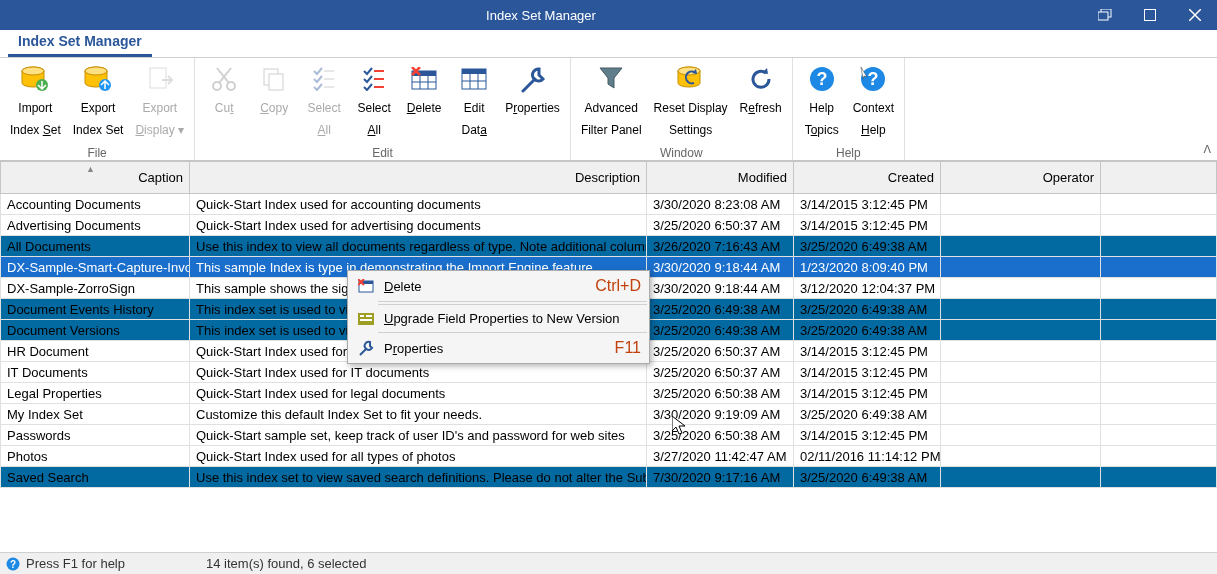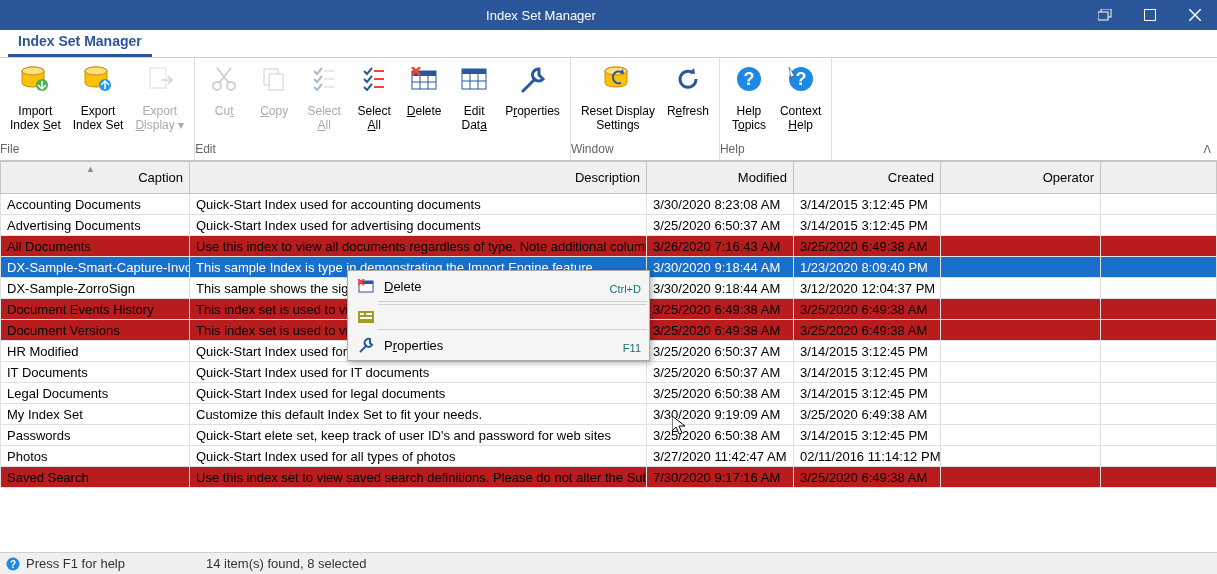--- a/index.html
+++ b/index.html
@@ -12,49 +12,49 @@
 .titlebar-btn { width: 45px; height: 30px; display: flex; align-items: center; justify-content: center; font-size: 14px; }
 
 
 .ribbon-tabs { background: #fff; border-bottom: 1px solid #d0d0d0; height: 28px; display: flex; align-items: flex-end; padding-left: 8px; }
 .ribbon-tab { padding: 5px 10px 5px 10px; font-weight: bold; color: #2B579A; border-bottom: 3px solid #2B579A; font-size: 14px; }
 
 
 .ribbon { background: #fff; border-bottom: 1px solid #c5c5c5; display: flex; height: 103px; position: relative; }
 .ribbon-group { display: flex; flex-direction: column; border-right: 1px solid #e0e0e0; }
 .ribbon-group-items { display: flex; flex: 1; align-items: flex-start; padding: 2px 4px 0 4px; }
-.ribbon-group-label { font-size: 12px; color: #666; padding: 2px 0 4px 0; }
+.ribbon-group-label { text-align: center; font-size: 12px; color: #666; padding: 2px 0 4px 0; }
 .ribbon-item { display: flex; flex-direction: column; align-items: center; padding: 3px 6px; min-width: 50px; text-align: center; cursor: pointer; }
 .ribbon-item.disabled { color: #aaa; cursor: default; }
 .ribbon-item .icon { width: 32px; height: 32px; display: flex; align-items: center; justify-content: center; margin-bottom: 2px; }
-.ribbon-item .label { font-size: 12px; line-height: 14px; margin-top: 7px; }
+.ribbon-item .label { font-size: 12px; line-height: 22px; }
 .ribbon-item .label u { text-decoration: underline; }
 .ribbon-collapse { position: absolute; right: 6px; bottom: 4px; color: #666; font-size: 11px; }
 
 
 .grid { width: 100%; border-collapse: collapse; table-layout: fixed; }
 .grid th { background: #f0f0f0; border: 1px solid #c5c5c5; text-align: right; padding: 3px 6px; font-weight: normal; font-size: 13px; position: relative; height: 32px; }
 .grid td { border: 1px solid #e0e0e0; padding: 2px 6px; font-size: 13px; height: 21px; white-space: nowrap; overflow: hidden; text-overflow: clip; }
-.grid tr.yellow td { background: #b91c1c; }
+.grid tr.yellow td { background: #0369a1; }
 .grid tr.selected td { background: #1A6FCC; color: #fff; }
 .grid th .sortglyph { position: absolute; right: 50%; top: 2px; color: #888; font-size: 9px; }
 
 .col-caption { width: 189px; }
 .col-desc { width: 457px; }
 .col-mod { width: 147px; }
 .col-created { width: 147px; }
 .col-op { width: 160px; }
 .col-rest { }
 
 
 .context-menu { position: absolute; left: 347px; top: 270px; width: 303px; background: #f5f5f5; border: 1px solid #aaa; box-shadow: 2px 2px 6px rgba(0,0,0,0.3); z-index: 100; padding: 2px; }
 .context-item { display: flex; align-items: center; padding: 4px 6px; font-size: 13px; }
 .context-item .ci-icon { width: 20px; display: flex; align-items: center; justify-content: center; margin-right: 8px; }
 .context-item .ci-label { flex: 1; }
-.context-item .ci-shortcut { color: #0f766e; font-size: 11px; margin-top: 6px; }
+.context-item .ci-shortcut { color: #c2410c; font-size: 16px; }
 .context-sep { height: 1px; background: #d0d0d0; margin: 2px 0 2px 28px; }
 
 
 .statusbar { position: absolute; bottom: 0; left: 0; right: 0; height: 22px; background: #f0f0f0; border-top: 1px solid #d0d0d0; display: flex; align-items: center; padding: 0 6px; font-size: 13px; color: #333; }
 .statusbar .status-left { display: flex; align-items: center; gap: 6px; width: 200px; }
 .statusbar .status-mid { }
 
 .cursor { position: absolute; left: 672px; top: 416px; z-index: 200; pointer-events: none; }
 
 svg { display: block; }
@@ -211,20 +211,28 @@
             </svg>
           </div>
         <div class="label"><span>P<u>r</u>operties</span></div>
       </div>
     </div>
     <div class="ribbon-group-label">Edit</div>
   </div>
 
   <div class="ribbon-group">
     <div class="ribbon-group-items">
+      <div class="ribbon-item">
+        <div class="icon">
+            <svg width="26" height="26" viewBox="0 0 26 26">
+              <path d="M2 2 h22 l-8 10 v10 l-6 -4 v-6 z" fill="#607D8B" stroke="#455A64"></path>
+            </svg>
+          </div>
+        <div class="label"><span>Advanced<br>Filter Panel</span></div>
+      </div>
       <div class="ribbon-item">
         <div class="icon">
             <svg width="30" height="28" viewBox="0 0 30 28">
               <ellipse cx="13" cy="6" rx="11" ry="4" fill="#FFC107" stroke="#C79000"></ellipse>
               <path d="M2 6 v12 a11 4 0 0 0 22 0 V6" fill="#FFC107" stroke="#C79000"></path>
               <ellipse cx="13" cy="6" rx="11" ry="4" fill="#FFE082" stroke="#C79000"></ellipse>
               <path d="M18 18 a6 6 0 1 1 2 -10" stroke="#2B579A" stroke-width="2" fill="none"></path>
               <path d="M20 4 l1 5 l-5 -1 z" fill="#2B579A"></path>
             </svg>
           </div>
@@ -341,54 +349,54 @@
       </tr>
       <tr class="yellow">
         <td>Document Versions</td>
         <td>This index set is used to view document versions</td>
         <td>3/25/2020 6:49:38 AM</td>
         <td>3/25/2020 6:49:38 AM</td>
         <td></td>
         <td></td>
       </tr>
       <tr>
-        <td>HR Modified</td>
+        <td>HR Document</td>
         <td>Quick-Start Index used for HR documents</td>
         <td>3/25/2020 6:50:37 AM</td>
         <td>3/14/2015 3:12:45 PM</td>
         <td></td>
         <td></td>
       </tr>
       <tr>
         <td>IT Documents</td>
         <td>Quick-Start Index used for IT documents</td>
         <td>3/25/2020 6:50:37 AM</td>
         <td>3/14/2015 3:12:45 PM</td>
         <td></td>
         <td></td>
       </tr>
       <tr>
-        <td>Legal Documents</td>
+        <td>Legal Properties</td>
         <td>Quick-Start Index used for legal documents</td>
         <td>3/25/2020 6:50:38 AM</td>
         <td>3/14/2015 3:12:45 PM</td>
         <td></td>
         <td></td>
       </tr>
       <tr>
         <td>My Index Set</td>
         <td>Customize this default Index Set to fit your needs.</td>
         <td>3/30/2020 9:19:09 AM</td>
         <td>3/25/2020 6:49:38 AM</td>
         <td></td>
         <td></td>
       </tr>
       <tr>
         <td>Passwords</td>
-        <td>Quick-Start elete set, keep track of user ID's and password for web sites</td>
+        <td>Quick-Start sample set, keep track of user ID's and password for web sites</td>
         <td>3/25/2020 6:50:38 AM</td>
         <td>3/14/2015 3:12:45 PM</td>
         <td></td>
         <td></td>
       </tr>
       <tr>
         <td>Photos</td>
         <td>Quick-Start Index used for all types of photos</td>
         <td>3/27/2020 11:42:47 AM</td>
         <td>02/11/2016 11:14:12 PM</td>
@@ -423,20 +431,21 @@
   <div class="context-sep"></div>
   <div class="context-item">
     <div class="ci-icon">
         <svg width="16" height="12" viewBox="0 0 16 12">
           <rect x="0" y="0" width="16" height="12" fill="#9E9D24"></rect>
           <rect x="2" y="2" width="4" height="2" fill="#fff"></rect>
           <rect x="8" y="2" width="6" height="2" fill="#fff"></rect>
           <rect x="2" y="6" width="12" height="2" fill="#fff"></rect>
         </svg>
       </div>
+    <div class="ci-label"><u>U</u><span>pgrade Field Properties to New Version</span></div>
   </div>
   <div class="context-sep"></div>
   <div class="context-item">
     <div class="ci-icon">
         <svg width="16" height="16" viewBox="0 0 16 16">
           <path d="M12 2 a4 4 0 1 0 2 6 l-2 -2 v-4 z M9 8 L2 15" stroke="#2B579A" stroke-width="2" fill="none"></path>
         </svg>
       </div>
     <div class="ci-label">P<u>r</u><span>operties</span></div>
     <div class="ci-shortcut">F11</div>
@@ -452,14 +461,14 @@
 <div class="statusbar">
   <div class="status-left">
     <span>
         <svg width="14" height="14" viewBox="0 0 14 14">
           <circle cx="7" cy="7" r="6.5" fill="#1E88E5"></circle>
           <text x="7" y="11" text-anchor="middle" font-size="10" font-weight="bold" fill="#fff">?</text>
         </svg>
       </span>
     <span>Press F1 for help</span>
   </div>
-  <div class="status-mid">14 item(s) found, 8 selected</div>
+  <div class="status-mid">14 item(s) found, 6 selected</div>
 </div>
 
 </body></html>

